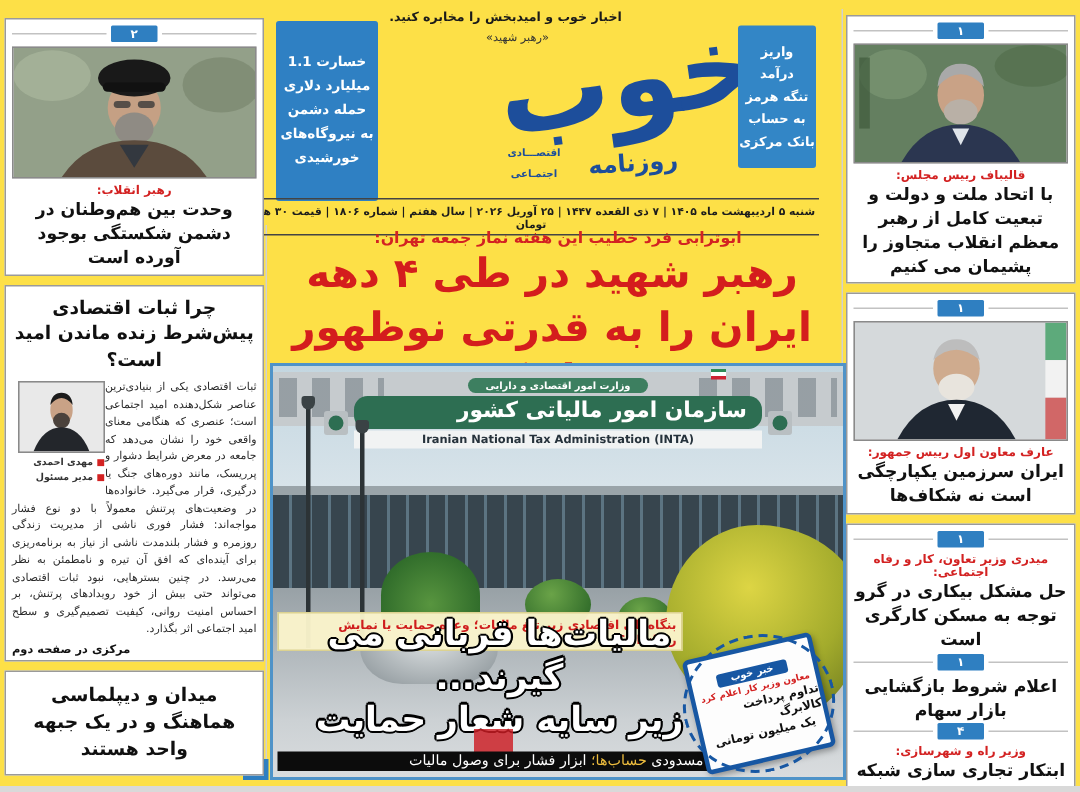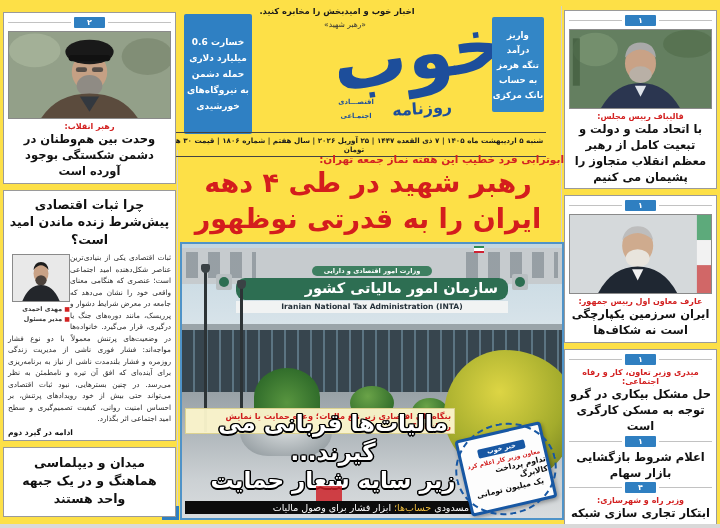--- a/index.html
+++ b/index.html
@@ -55,34 +55,34 @@
         font-size:16px;transform:rotate(-4deg);}
   .tagline{position:absolute;top:95px;left:337px;width:38px;color:#1d4e9b;font-weight:bold;
         font-size:6.8px;line-height:2.1;text-align:center;}
   .bluebox{position:absolute;background:#3386c6;color:#fff;font-weight:bold;text-align:center;
         display:flex;flex-direction:column;justify-content:center;border-radius:2px;}
   .box-hormuz{top:17px;left:492px;width:52px;height:95px;font-size:8.6px;gap:5px;}
   .box-damage{top:14px;left:184px;width:68px;height:120px;font-size:9px;gap:6px;background:#2f80c3;}
   .dateline{position:absolute;top:132px;left:162px;width:384px;border-top:1.5px solid #444;
         border-bottom:1px solid #444;text-align:center;font-size:7.2px;font-weight:bold;
         color:#1c1c1c;padding:2.5px 0;}
-  .kicker-main{position:absolute;top:153px;left:180px;width:384px;text-align:right;
+  .kicker-main{position:absolute;top:153px;left:180px;width:384px;text-align:center;
         color:#d32222;font-size:10.5px;font-weight:bold;}
   .headline-main{position:absolute;top:165px;left:176px;width:384px;text-align:center;
         color:#d41d1d;font-size:27px;font-weight:bold;line-height:1.32;}
 
   
   .feature{position:absolute;top:242px;left:180px;width:384px;height:278px;
         border:2px solid #4f93c8;background:linear-gradient(#c3d6e0 0%,#dfe8ed 40%,#c7ccd0 60%,#d7dbdd 100%);overflow:hidden;}
   .bld-top{position:absolute;top:4px;left:0;right:0;height:36px;background:#c6cbce;}
   .win-strip{position:absolute;top:8px;height:26px;background:
         repeating-linear-gradient(90deg,#8b949a 0 12px,#c6cbce 12px 22px);opacity:.8;}
   .flag{position:absolute;top:2px;right:78px;width:10px;height:7px;
         background:linear-gradient(#2e8b57 33%,#fff 33% 66%,#cf2233 66%);}
-  .sign-wrap{position:absolute;top:14px;left:50%;transform:translateX(-50%);width:272px;text-align:center;}
+  .sign-wrap{position:absolute;top:0;left:50%;transform:translateX(-50%);width:272px;text-align:center;}
   .sign-top{display:inline-block;background:#3d7f60;color:#fff;font-size:6.6px;font-weight:bold;
         padding:1px 12px;border-radius:7px;}
   .sign-main{background:#2d6e52;color:#fff;font-size:14.5px;font-weight:bold;
         padding:2px 10px 4px;border-radius:9px;margin-top:1px;letter-spacing:1px;text-align:right;}
   .sign-en{background:#f1f3f3;color:#26323b;font-size:7.6px;font-weight:bold;
         padding:1px 4px 2px;margin-top:1px;font-family:"DejaVu Sans",sans-serif;}
   .emblem{position:absolute;top:30px;width:16px;height:16px;background:#b9bfc2;border-radius:2px;}
   .emblem::after{content:"";position:absolute;inset:3px;background:#2d6e52;border-radius:50%;}
   .glass{position:absolute;top:86px;left:0;right:0;height:66px;
         background:repeating-linear-gradient(90deg,#37454e 0 11px,#5c7482 11px 13px);}
@@ -147,21 +147,21 @@
 
   <div class="bluebox box-hormuz">
     <div>واریز</div>
     <div>درآمد</div>
     <div>تنگه هرمز</div>
     <div>به حساب</div>
     <div>بانک مرکزی</div>
   </div>
 
   <div class="bluebox box-damage">
-    <div>خسارت 0.6</div>
+    <div>خسارت 1.1</div>
     <div>میلیارد دلاری</div>
     <div>حمله دشمن</div>
     <div>به نیروگاه‌های</div>
     <div>خورشیدی</div>
   </div>
 
   <div class="dateline">شنبه ۵ اردیبهشت ماه ۱۴۰۵ | ۷ ذی القعده ۱۴۴۷ | ۲۵ آوریل ۲۰۲۶ | سال هفتم | شماره ۱۸۰۶ | قیمت ۳۰ هزار تومان</div>
 
   <div class="kicker-main">ابوترابی فرد خطیب این هفته نماز جمعه تهران:</div>
   <div class="headline-main">
@@ -309,21 +309,21 @@
             <ellipse cx="30" cy="22" rx="6" ry="4.5" fill="#4b423c"></ellipse>
             <path d="M10 40 Q17 26 30 26 Q43 26 50 40Z" fill="#23262b"></path>
           </svg>
         </div>
         <div class="cap">
           <div><span class="sq">■</span> <span>مهدی احمدی</span></div>
           <div><span class="sq">■</span> <span>مدیر مسئول</span></div>
         </div>
       </div>
       <div class="bodytext">ثبات اقتصادی یکی از بنیادی‌ترین عناصر شکل‌دهنده امید اجتماعی است؛ عنصری که هنگامی معنای واقعی خود را نشان می‌دهد که جامعه در معرض شرایط دشوار و پرریسک، مانند دوره‌های جنگ یا درگیری، قرار می‌گیرد. خانواده‌ها در وضعیت‌های پرتنش معمولاً با دو نوع فشار مواجه‌اند: فشار فوری ناشی از مدیریت زندگی روزمره و فشار بلندمدت ناشی از نیاز به برنامه‌ریزی برای آینده‌ای که افق آن تیره و نامطمئن به نظر می‌رسد. در چنین بسترهایی، نبود ثبات اقتصادی می‌تواند حتی بیش از خود رویدادهای پرتنش، بر احساس امنیت روانی، کیفیت تصمیم‌گیری و سطح امید اجتماعی اثر بگذارد.</div>
-      <div class="cont">ادامه در گیرد دوم</div>
+      <div class="cont">مرکزی در صفحه دوم</div>
     </div>
 
     <div class="story-box">
       <div class="dip-title">میدان و دیپلماسی هماهنگ و در یک جبهه واحد هستند</div>
 
     </div>
   </div>
 
 </div>
 

